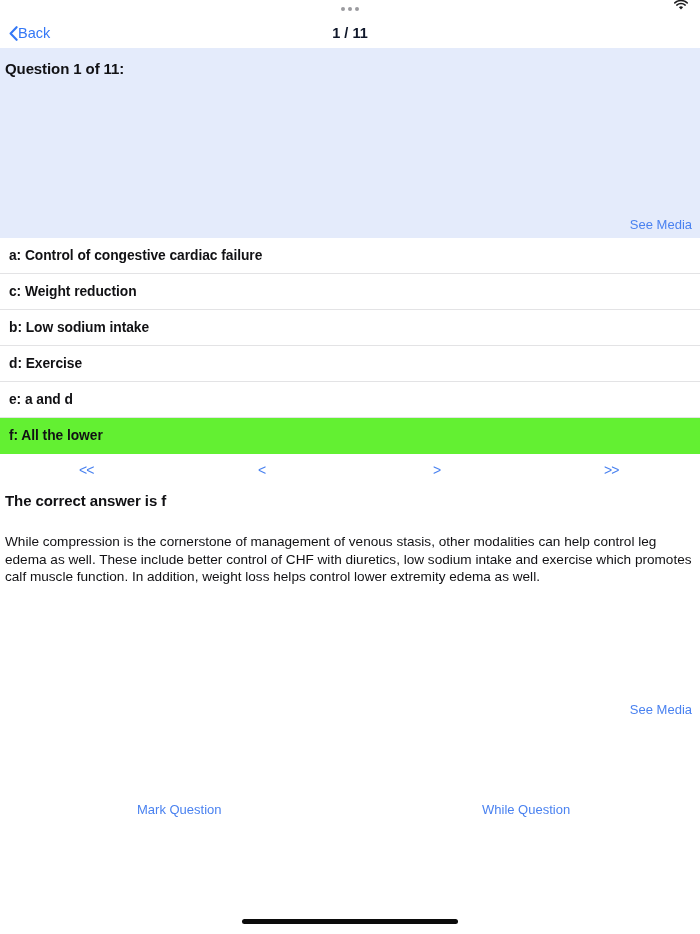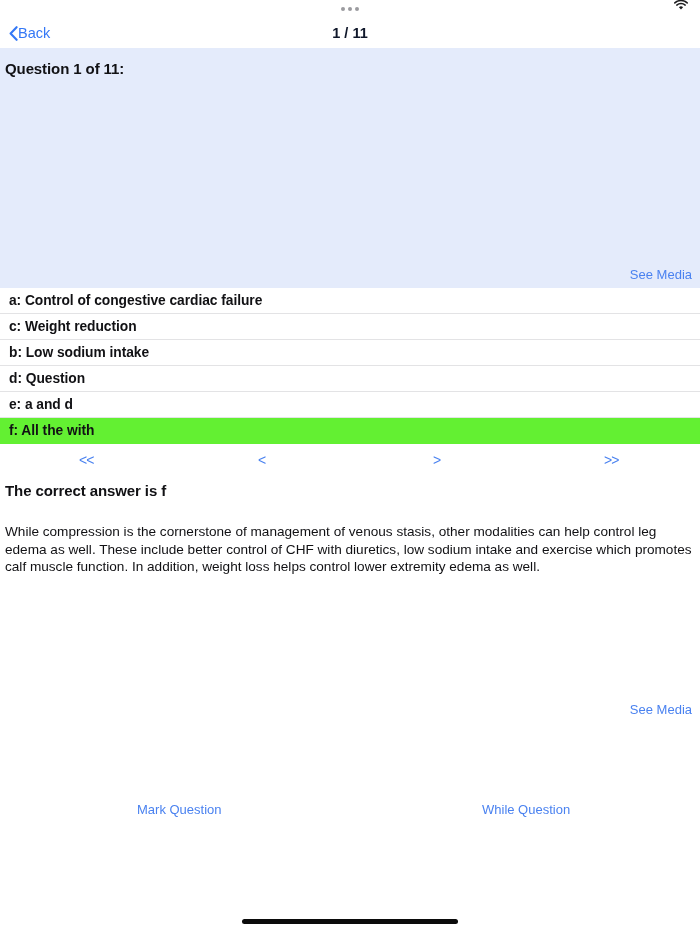--- a/index.html
+++ b/index.html
@@ -115,21 +115,21 @@
     font-size: 14.5px;
     font-weight: bold;
     color: #0f172a;
     pointer-events: none;
   }
 
   
   .question-panel {
     background: #e4ebfb;
     padding: 12px 5px 6px 5px;
-    height: 240px;
+    height: 190px;
     position: relative;
   }
   .question-heading {
     font-size: 15px;
     font-weight: bold;
     color: #111114;
     letter-spacing: -0.1px;
   }
   .question-body {
     margin-top: 19px;
@@ -143,21 +143,21 @@
     right: 8px;
     bottom: 6px;
     font-size: 13px;
     color: #4a82f0;
     cursor: pointer;
   }
 
   
   .answer-list { background: #ffffff; }
   .answer-row {
-    height: 26px;
+    height: 36px;
     display: flex;
     align-items: center;
     padding-left: 9px;
     font-size: 13.8px;
     font-weight: bold;
     color: #111114;
     border-bottom: 1px solid #e3e3e5;
     cursor: pointer;
     letter-spacing: -0.05px;
   }
@@ -291,27 +291,27 @@
     <div class="answer-row">
       <span>a: Control of congestive cardiac failure</span>
     </div>
     <div class="answer-row">
       <span>c: Weight reduction</span>
     </div>
     <div class="answer-row">
       <span>b: Low sodium intake</span>
     </div>
     <div class="answer-row">
-      <span>d: Question</span>
+      <span>d: Exercise</span>
     </div>
     <div class="answer-row">
       <span>e: a and d</span>
     </div>
     <div class="answer-row correct">
-      <span>f: All the with</span>
+      <span>f: All the lower</span>
     </div>
   </div>
 
   <div class="arrow-bar">
     <span class="arrow arrow-first">&lt;&lt;</span>
     <span class="arrow arrow-prev">&lt;</span>
     <span class="arrow arrow-next">&gt;</span>
     <span class="arrow arrow-last">&gt;&gt;</span>
   </div>
 

